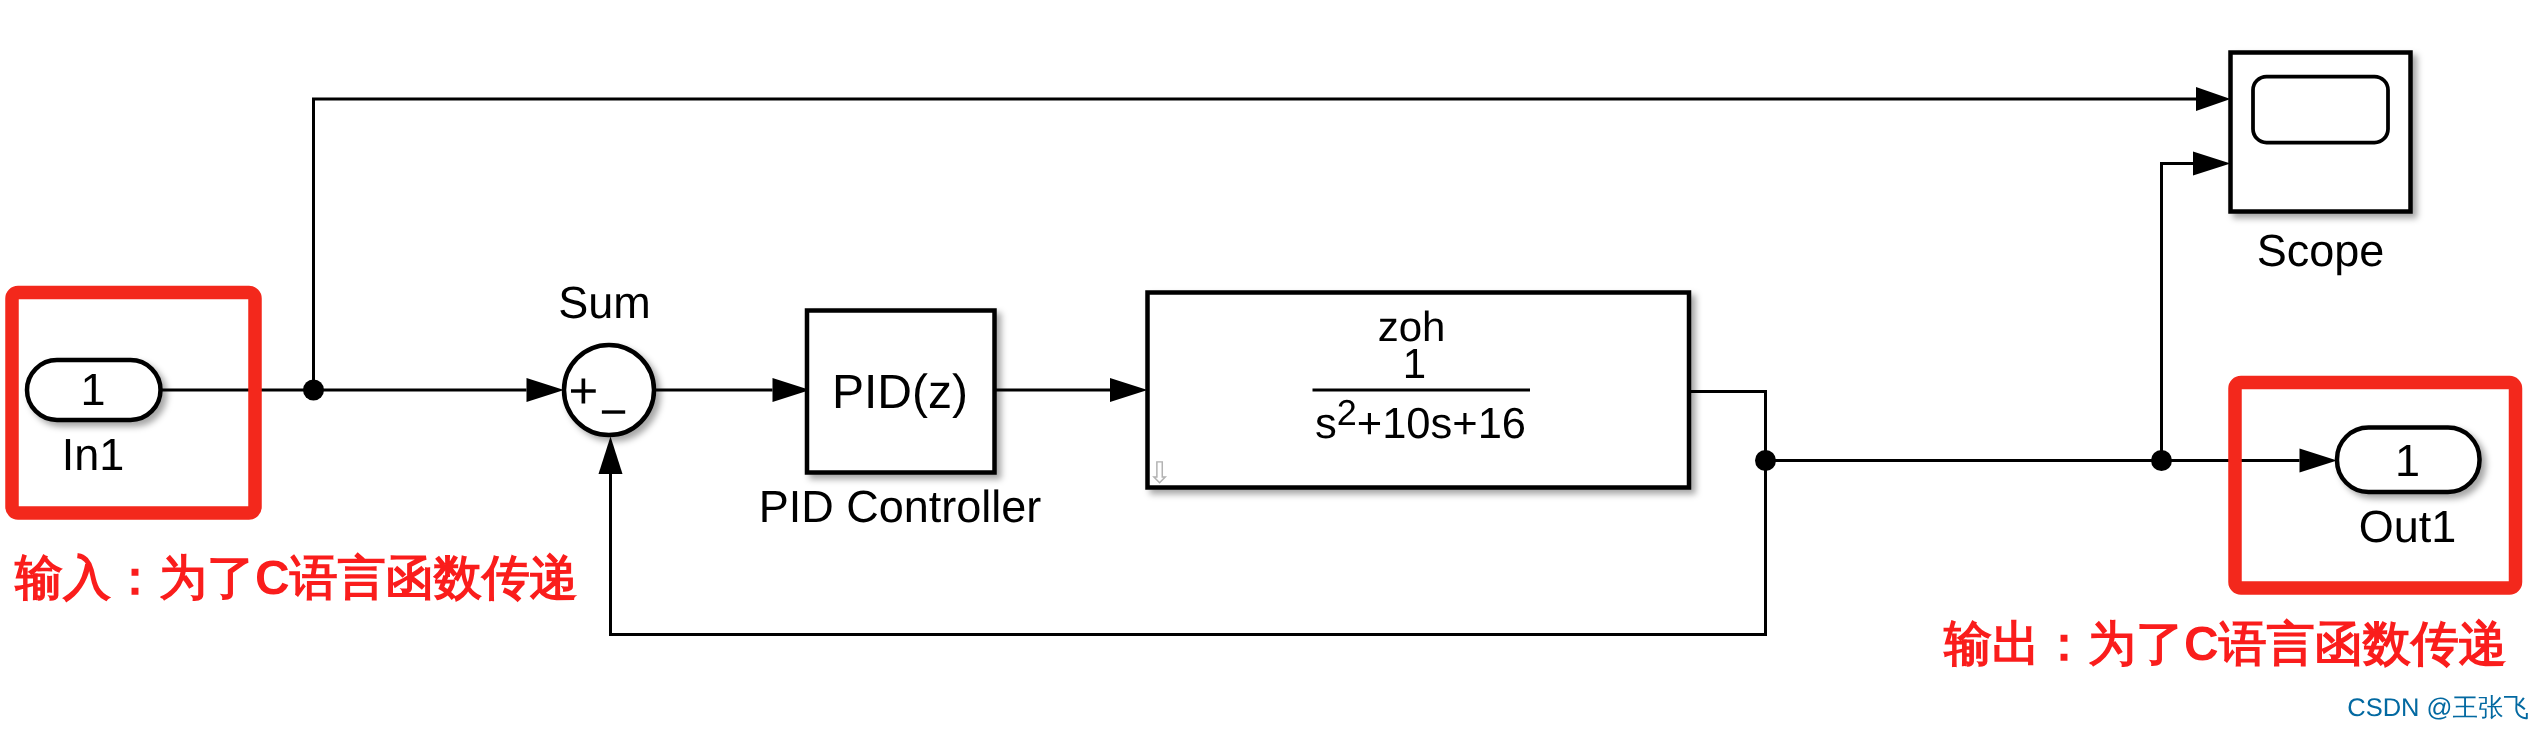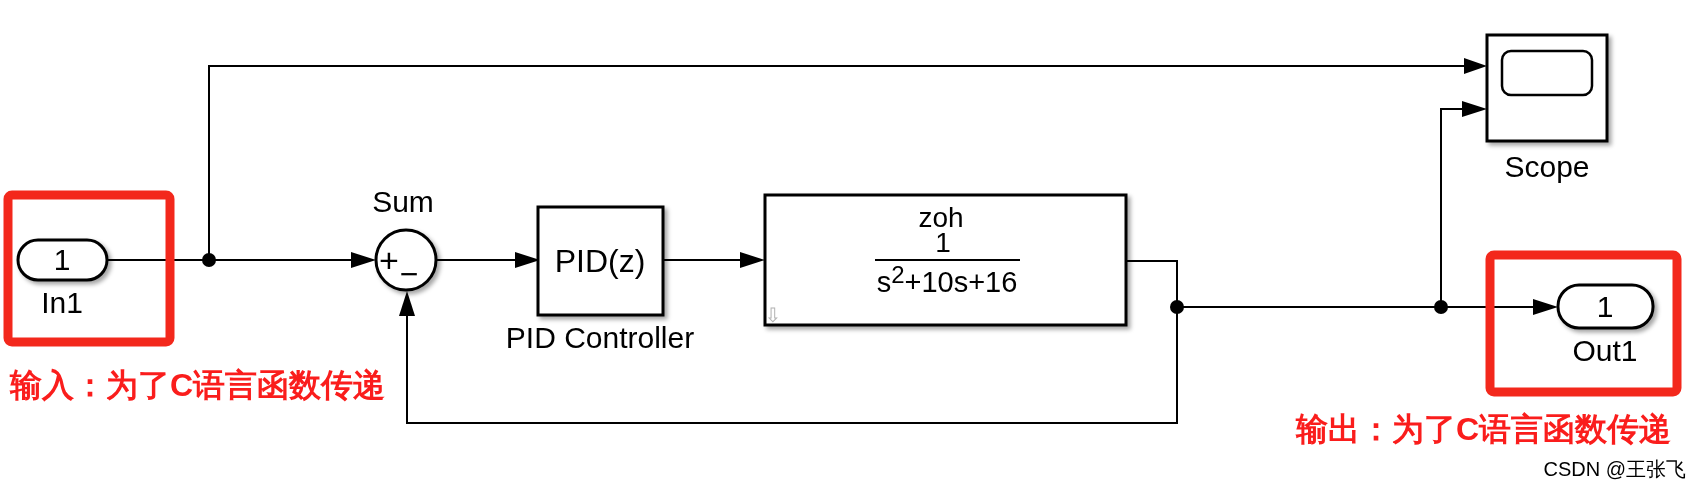--- a/index.html
+++ b/index.html
@@ -19,22 +19,22 @@
     position:absolute;
     color:#fa1d1c;
     font-size:32px;
     font-weight:700;
     white-space:nowrap;
     font-family:"Liberation Sans", sans-serif;
   }
   .watermark{
     position:absolute;
     right:8px;bottom:6px;
-    color:#000000;
-    font-size:20px;
+    color:#0369a1;
+    font-size:17px;
     white-space:nowrap;
   }
 </style>
 </head>
 <body>
 
 <div class="canvas">
 
   <svg width="1694" height="489" viewBox="0 0 1694 489">
 

